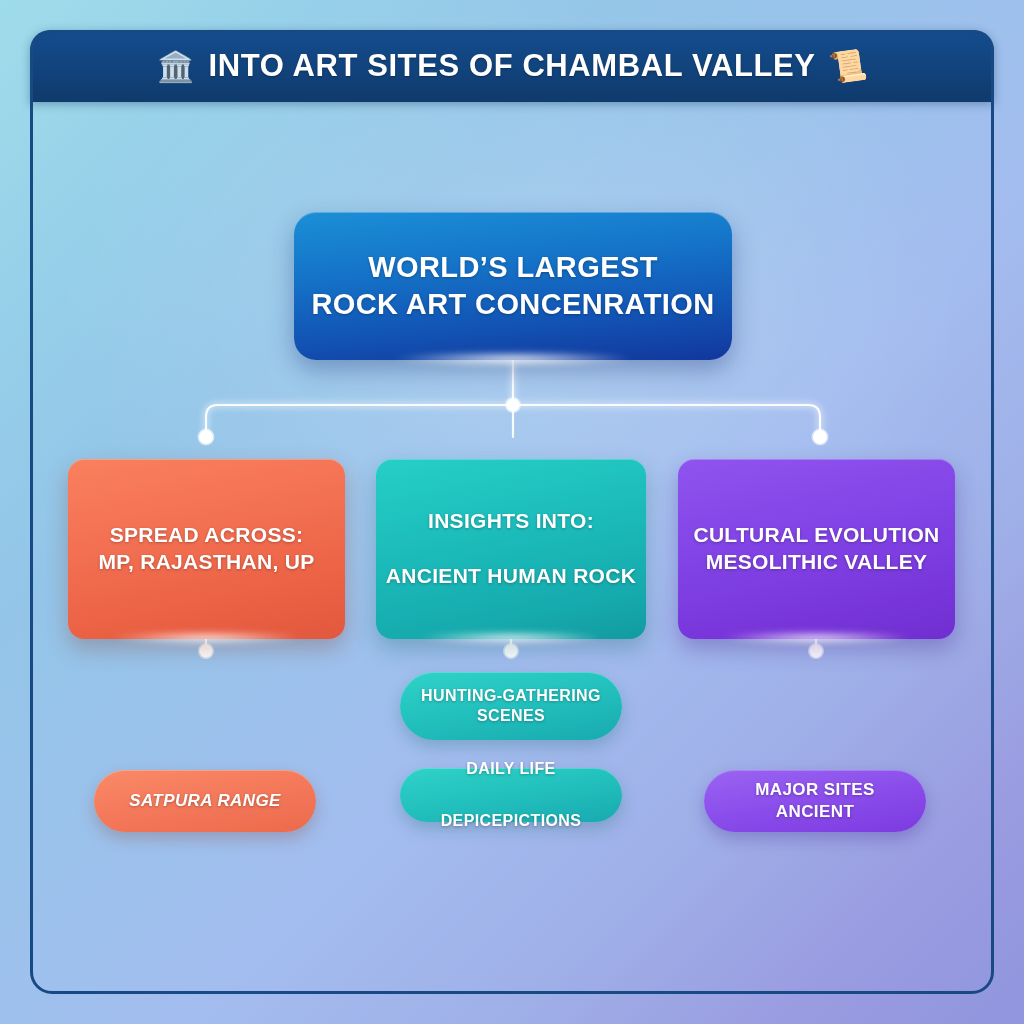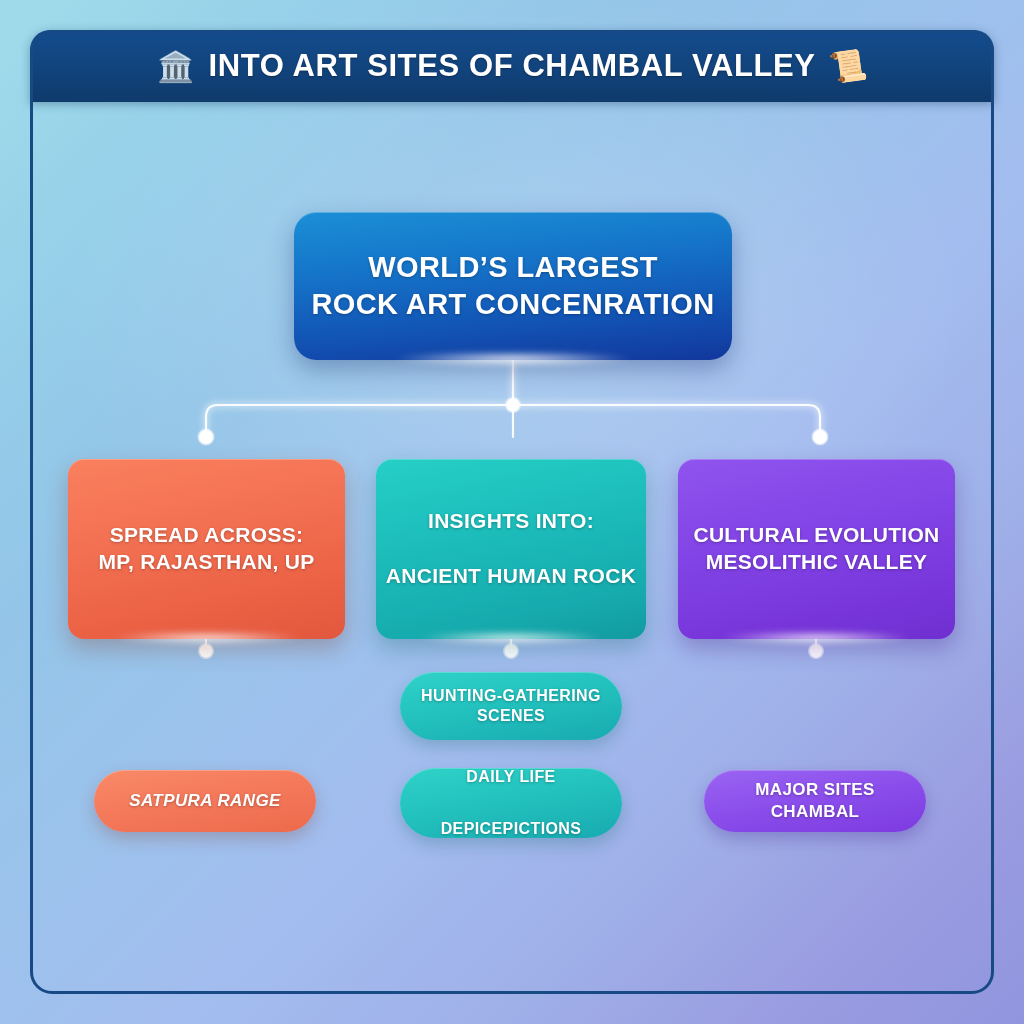--- a/index.html
+++ b/index.html
@@ -193,21 +193,21 @@
   .node-leaf.pill-purple {
     background: linear-gradient(170deg, #9a64f2 0%, #8a4deb 50%, #7d3ae0 100%);
     box-shadow: 0 7px 16px rgba(70,30,140,0.28),
                 inset 0 1px 0 rgba(255,255,255,0.24);
   }
 
   
   .leaf-1-1 { left: 94px;  top: 674px; width: 222px; height: 64px; }
   .leaf-1-2 { left: 94px;  top: 770px; width: 222px; height: 62px; font-style: italic; }
   .leaf-2-1 { left: 400px; top: 672px; width: 222px; height: 68px; font-size: 16px; }
-  .leaf-2-2 { left: 400px; top: 768px; width: 222px; height: 70px; font-size: 16px; gap: 31px; }
+  .leaf-2-2 { left: 400px; top: 768px; width: 222px; height: 54px; font-size: 16px; gap: 31px; }
   .leaf-3-1 { left: 704px; top: 674px; width: 222px; height: 64px; }
   .leaf-3-2 { left: 704px; top: 770px; width: 222px; height: 62px; justify-content: center; }
 
   
   .connectors {
     position: absolute;
     left: 0; top: 0;
     width: 1024px;
     height: 1024px;
     pointer-events: none;
@@ -293,18 +293,18 @@
     <span class="line">HUNTING-GATHERING</span>
     <span class="line">SCENES</span>
   </div>
   <div class="node node-leaf pill-teal leaf-2-2">
     <span class="line">DAILY LIFE</span>
     <span class="line">DEPICEPICTIONS</span>
   </div>
 
   <div class="node node-leaf pill-purple leaf-3-2">
     <span class="line">MAJOR SITES</span>
-    <span class="line">CHAMBAL</span>
+    <span class="line">ANCIENT</span>
   </div>
 
   <div class="frame"></div>
 
 </div>
 
 </body></html>

